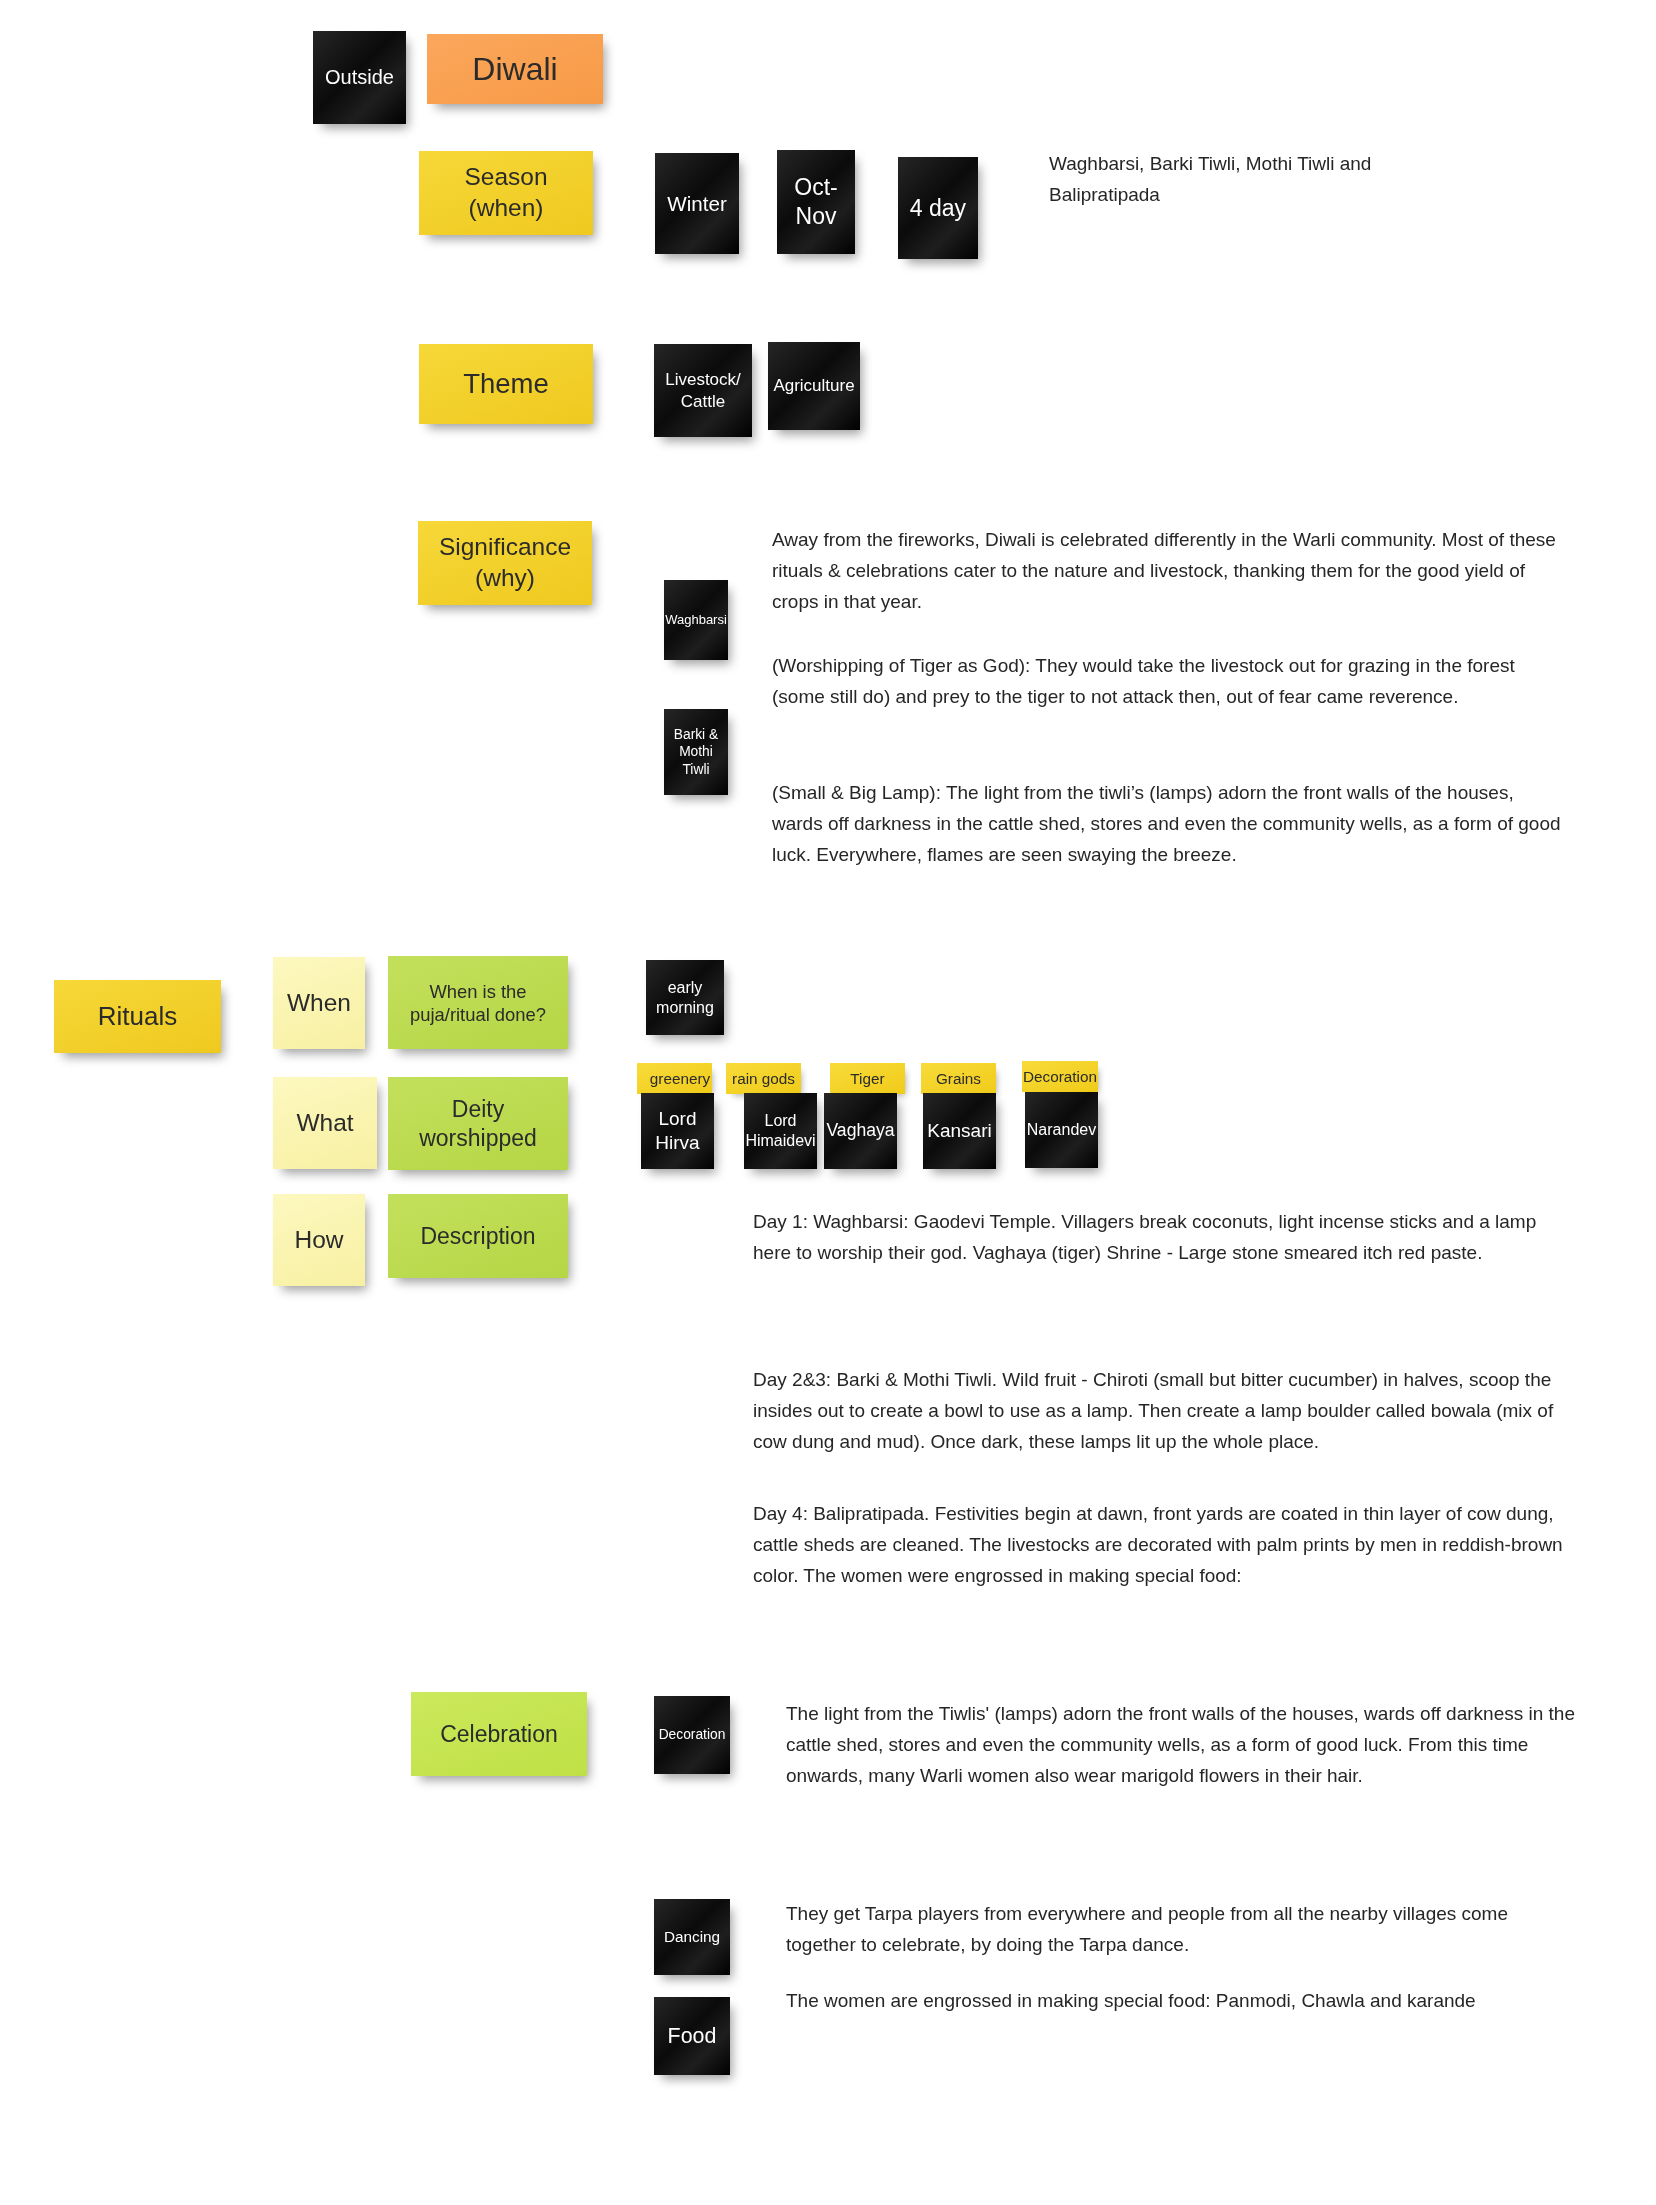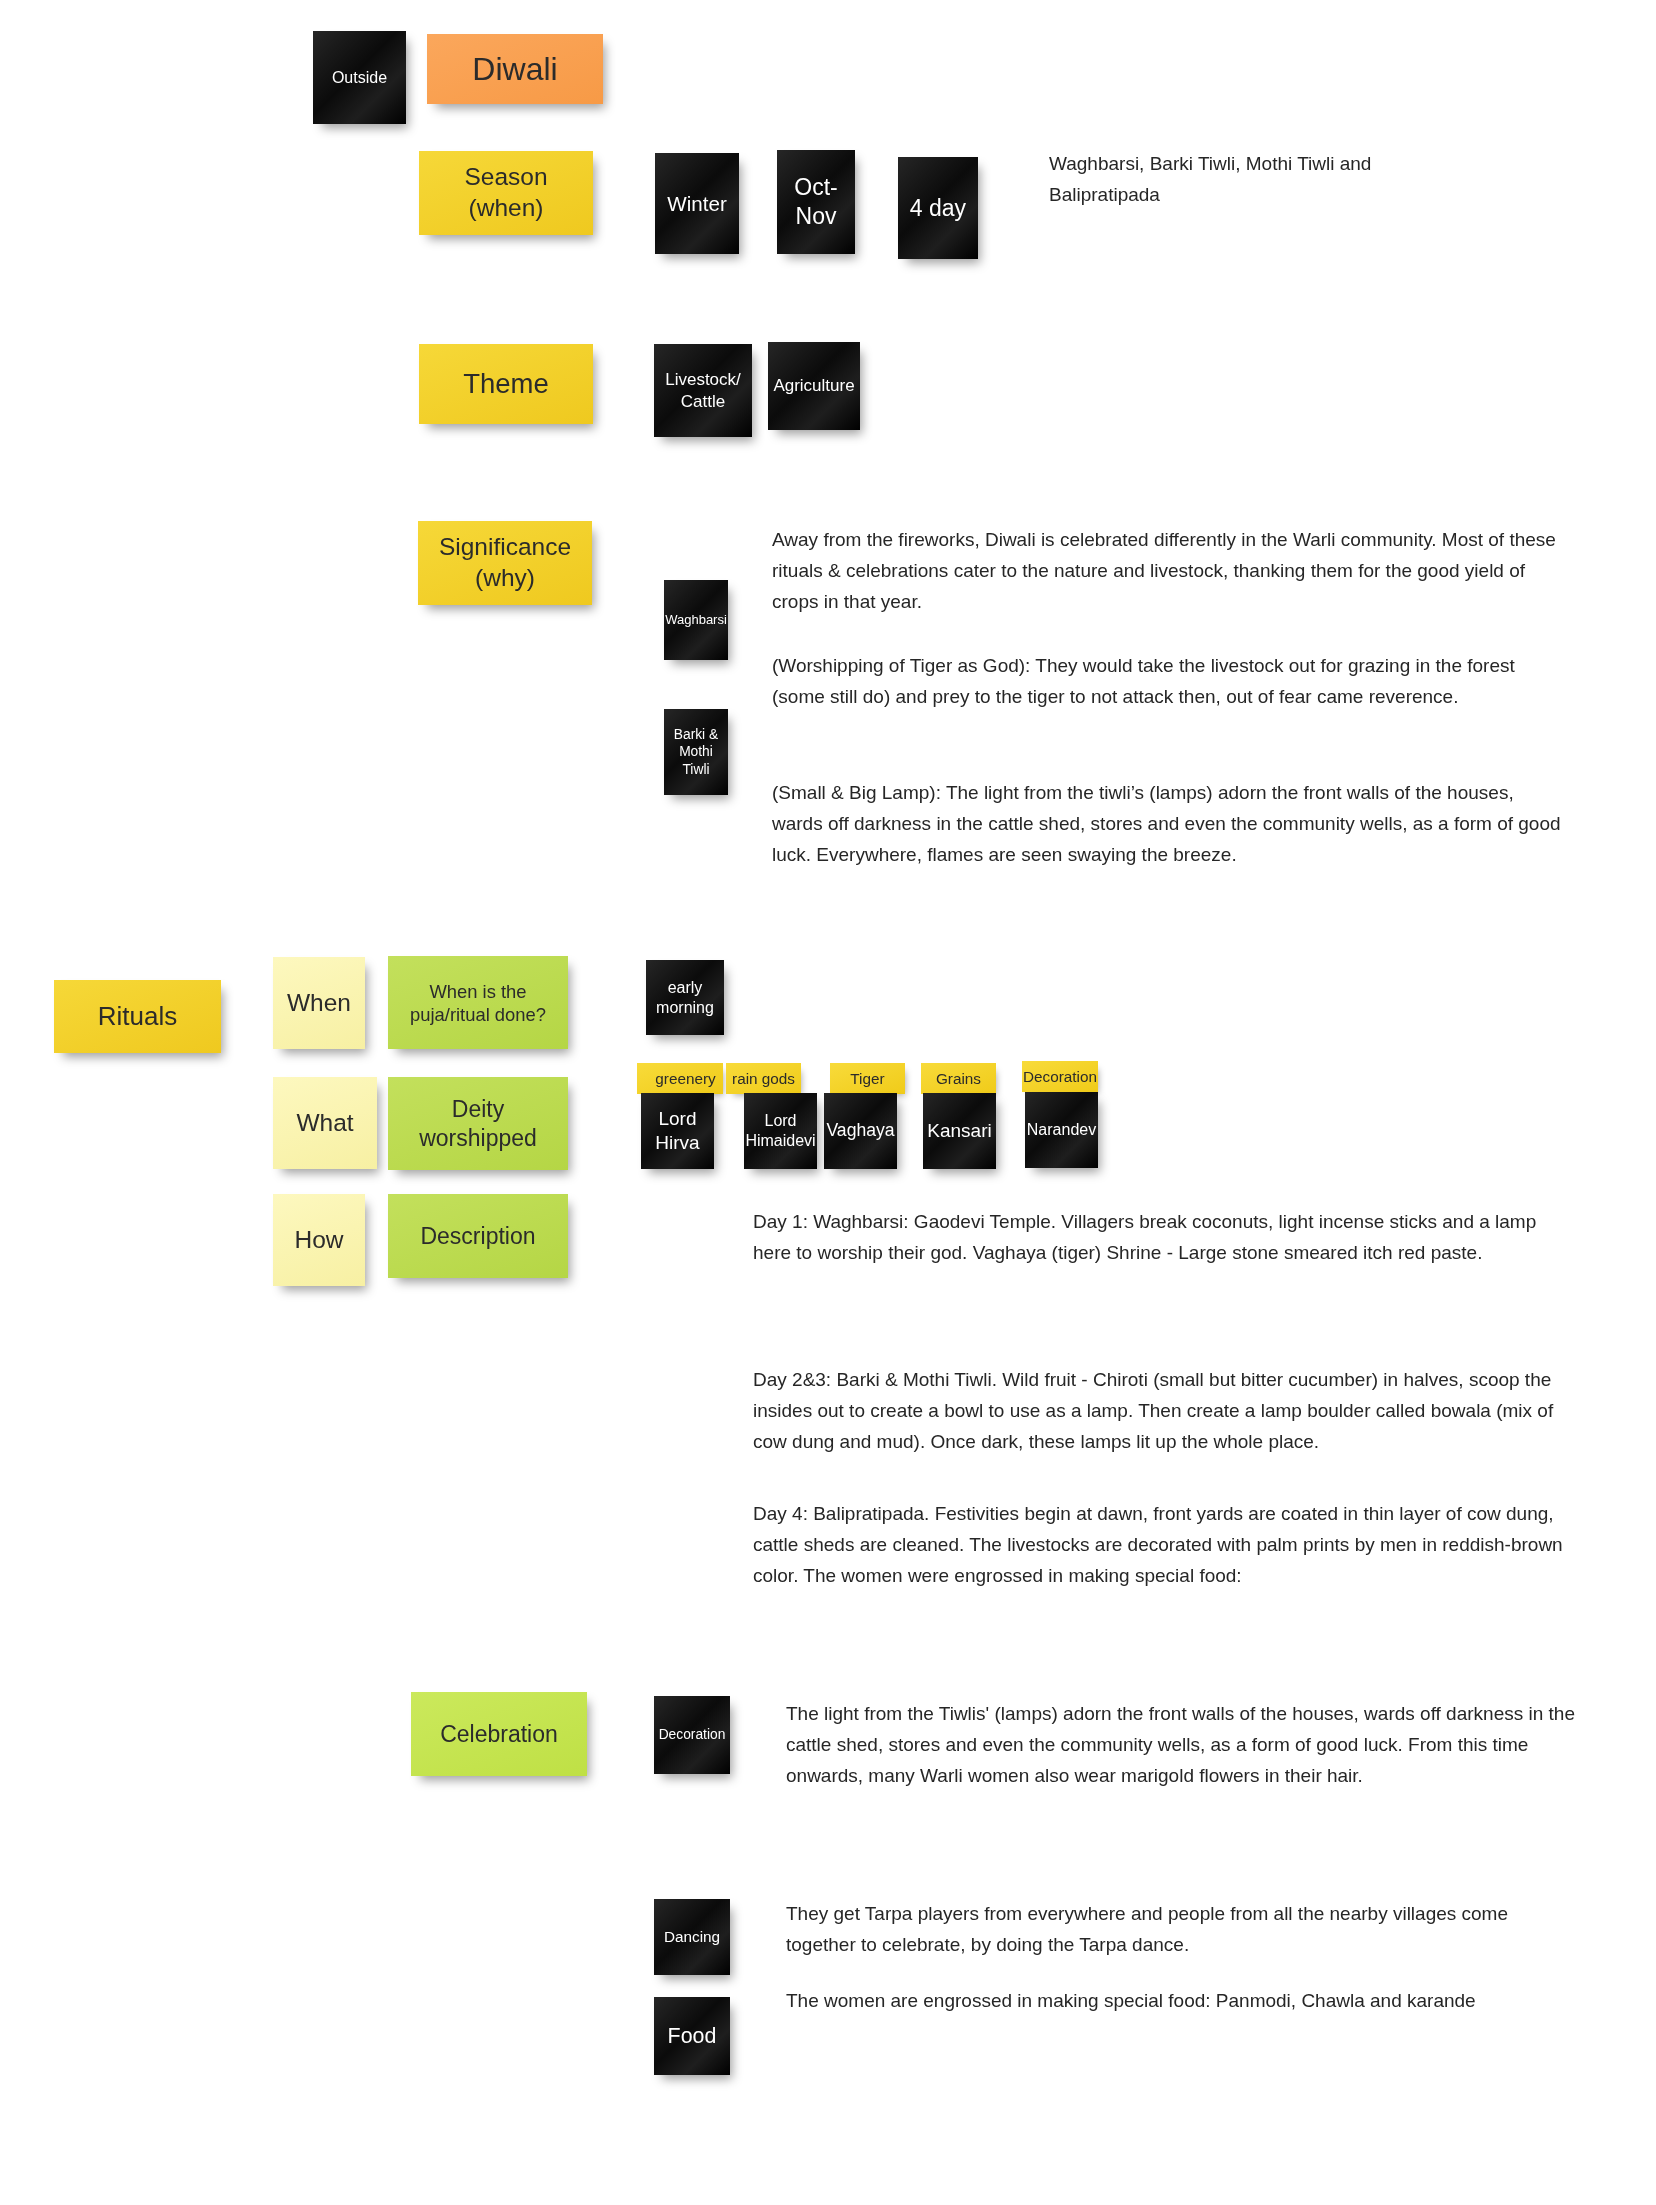--- a/index.html
+++ b/index.html
@@ -87,21 +87,21 @@
     color: #2b2b2b;
     font-size: 15.3px;
     box-shadow: 3.8px 4.6px 6.9px -3.1px rgba(0,0,0,0.35);
   }
 </style>
 </head>
 <body>
 
 <div id="canvas">
 
-  <div class="note dark" style="left:313px; top:31px; width:93px; height:93px; font-size:16px;">Outside</div>
+  <div class="note dark" style="left:313px; top:31px; width:93px; height:93px; font-size:20px;">Outside</div>
 
   <div class="note orange" style="left:419px; top:34px; width:176px; height:70px; font-size:32px;margin-left:8px;">Diwali</div>
 
   <div class="note yellow" style="left:419px; top:151px; width:174px; height:84px; font-size:24.5px; flex-direction:column;">Season (when)</div>
 
   <div class="note dark" style="left:655px; top:153px; width:84px; height:101px; font-size:20.6px;">Winter</div>
 
   <div class="note dark" style="left:777px; top:150px; width:78px; height:104px; font-size:23px;">Oct-Nov</div>
 
   <div class="note dark" style="left:898px; top:157px; width:80px; height:102px; font-size:23px;">4 day</div>
@@ -131,21 +131,21 @@
   <div class="note cream" style="left:273px; top:957px; width:92px; height:92px; font-size:24.5px;">When</div>
 
   <div class="note palegreen" style="left:388px; top:956px; width:180px; height:93px; font-size:18.4px;">When is the puja/ritual done?</div>
 
   <div class="note dark" style="left:646px; top:960px; width:78px; height:75px; font-size:16px;">early morning</div>
 
   <div class="note cream" style="left:273px; top:1077px; width:104px; height:92px; font-size:24.5px;">What</div>
 
   <div class="note palegreen" style="left:388px; top:1077px; width:180px; height:93px; font-size:23px;">Deity worshipped</div>
 
-  <div class="deity-tag" style="left:637px; top:1063px; width:86px; height:31px;padding-left:11px;">greenery</div>
+  <div class="deity-tag" style="left:637px; top:1063px; width:75px; height:31px;padding-left:11px;">greenery</div>
   <div class="note dark" style="left:641px; top:1093px; width:73px; height:76px; font-size:19px; flex-direction:column;">Lord Hirva</div>
 
   <div class="deity-tag" style="left:726px; top:1063px; width:75px; height:31px;">rain gods</div>
   <div class="note dark" style="left:744px; top:1093px; width:73px; height:76px; font-size:16px; flex-direction:column;">Lord Himaidevi</div>
 
   <div class="deity-tag" style="left:830px; top:1063px; width:75px; height:31px;">Tiger</div>
   <div class="note dark" style="left:824px; top:1093px; width:73px; height:76px; font-size:17.6px;">Vaghaya</div>
 
   <div class="deity-tag" style="left:921px; top:1063px; width:75px; height:31px;">Grains</div>
   <div class="note dark" style="left:923px; top:1093px; width:73px; height:76px; font-size:19px;">Kansari</div>

